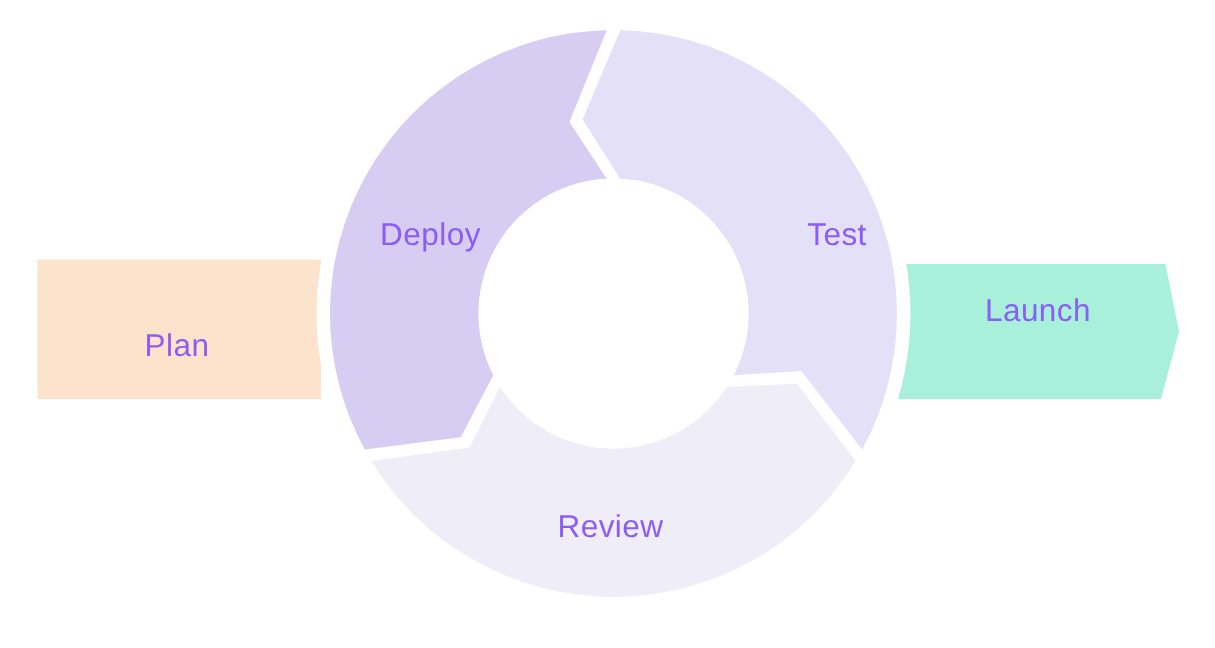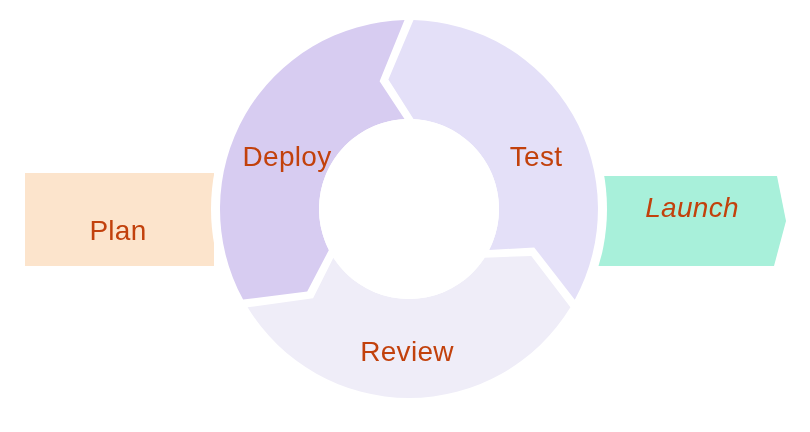--- a/index.html
+++ b/index.html
@@ -19,32 +19,32 @@
     position: absolute;
     left: 0;
     top: 0;
     display: block;
   }
   .label {
     position: absolute;
     display: flex;
     align-items: center;
     justify-content: center;
-    font-size: 28px;
+    font-size: 21px;
     font-weight: 500;
     letter-spacing: 0.3px;
-    color: #c2410c;
+    color: #8b5cf6;
     pointer-events: none;
     white-space: nowrap;
   }
   .label-plan    { left: 25px;  top: 173px; width: 186px; height: 116px; }
   .label-deploy  { left: 217px; top: 143px; width: 140px; height: 28px; }
-  .label-test    { left: 466px; top: 143px; width: 140px; height: 28px; text-align: center; }
+  .label-test    { left: 488px; top: 143px; width: 140px; height: 28px; text-align: center; }
   .label-review  { left: 337px; top: 338px; width: 140px; height: 28px; }
-  .label-launch  { left: 602px; top: 176px; width: 180px; height: 64px; font-style: italic; }
+  .label-launch  { left: 602px; top: 176px; width: 180px; height: 64px; }
 </style>
 </head>
 <body>
 
 <div class="stage">
 
   <svg width="810" height="432" viewBox="0 0 810 432" aria-hidden="true">
 
     <rect x="0" y="0" width="810" height="432" fill="#ffffff"></rect>
 

